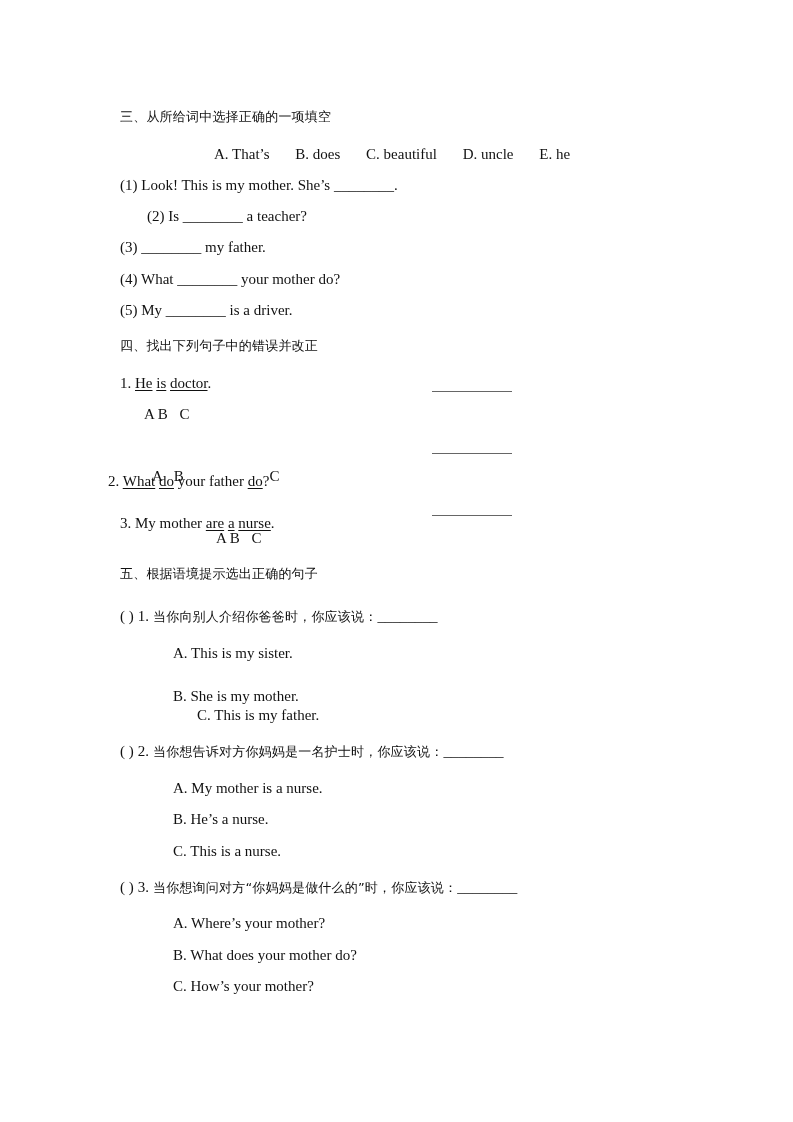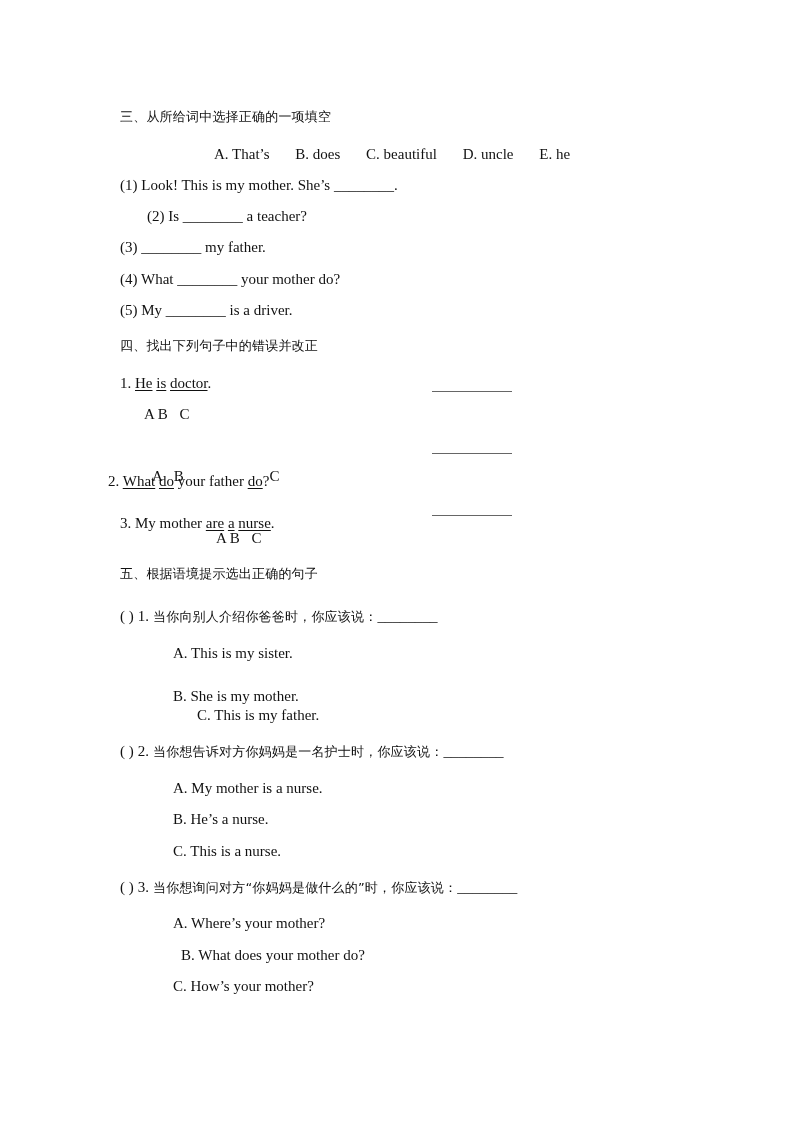--- a/index.html
+++ b/index.html
@@ -91,14 +91,14 @@
 <div class="abs en" style="left:173px; top:781px;">A. My mother is a nurse.</div>
 <div class="abs en" style="left:173px; top:812px;">B. He’s a nurse.</div>
 <div class="abs en" style="left:173px; top:844px;">C. This is a nurse.</div>
 
 <div class="abs" style="left:120px; top:879px;text-align:center;">
   <span class="en">(    )</span>
   <span class="en">3.</span>
   <span class="zh">当你想询问对方“你妈妈是做什么的”时，你应该说：</span><span class="en">________</span>
 </div>
 <div class="abs en" style="left:173px; top:916px;">A. Where’s your mother?</div>
-<div class="abs en" style="left:173px; top:948px;margin-left:8px;">B. What does your mother do?</div>
+<div class="abs en" style="left:173px; top:948px;">B. What does your mother do?</div>
 <div class="abs en" style="left:173px; top:979px;">C. How’s your mother?</div>
 
 </body></html>

